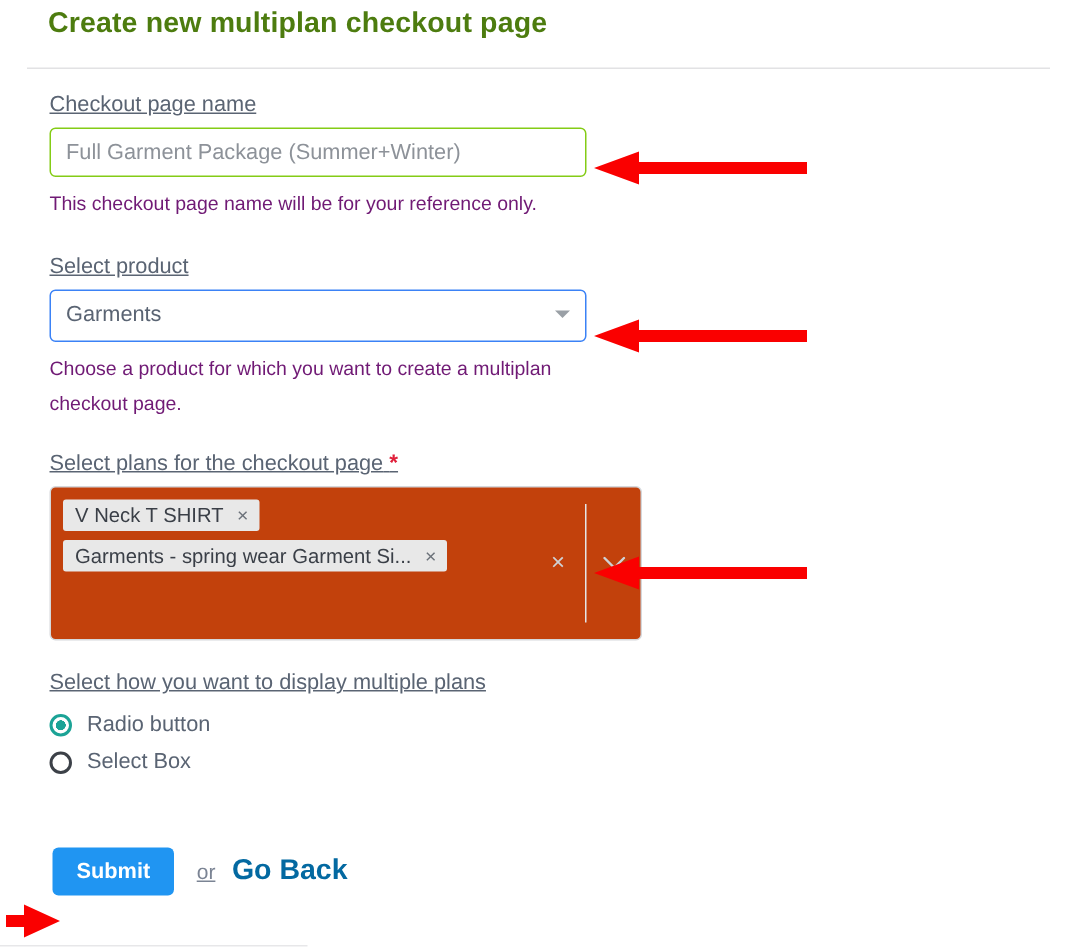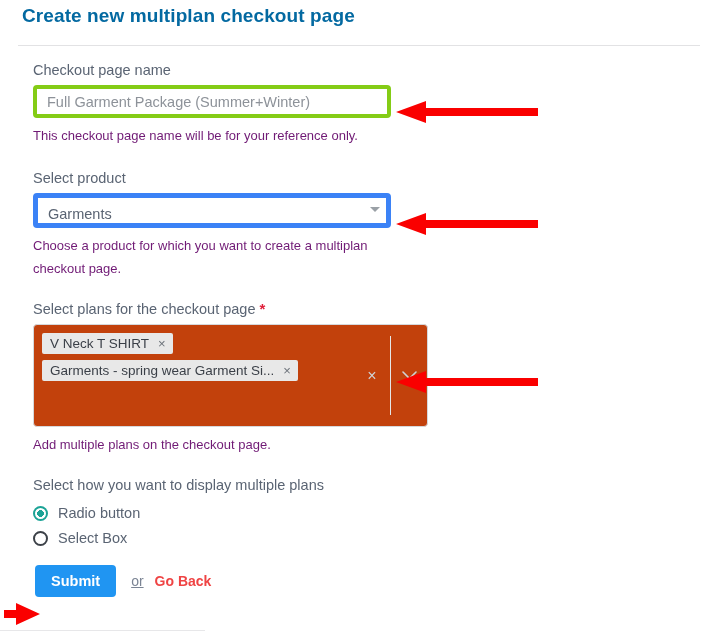--- a/index.html
+++ b/index.html
@@ -12,25 +12,25 @@
     height: 634px;
     position: relative;
     overflow: hidden;
     font-family: "Liberation Sans", sans-serif;
     color: #4a4a5a;
     -webkit-font-smoothing: antialiased;
   }
 
   .page-title {
     position: absolute;
-    left: 22px;
+    left: 32px;
     top: 5px;
     font-size: 19px;
     font-weight: bold;
-    color: #0369a1;
+    color: #4d7c0f;
     letter-spacing: 0.1px;
   }
 
   .header-rule {
     position: absolute;
     left: 18px;
     top: 45px;
     width: 682px;
     height: 1px;
     background: #e2e2e4;
@@ -41,32 +41,33 @@
     left: 33px;
     top: 62px;
     width: 620px;
   }
 
   .field-label {
     font-size: 14.5px;
     color: #5a6473;
     margin-bottom: 7px;
     font-weight: normal;
+    text-decoration: underline;
   }
   .req-star {
     color: #e0203b;
     font-size: 15px;
     font-weight: bold;
   }
 
   .text-input {
     box-sizing: border-box;
     width: 358px;
     height: 33px;
-    border: 4px solid #84cc16;
+    border: 1px solid #84cc16;
     border-radius: 4px;
     background: #ffffff;
     font-family: "Liberation Sans", sans-serif;
     font-size: 14.5px;
     color: #8d9299;
     padding: 0 10px;
     outline: none;
   }
   .text-input::placeholder { color: #8d9299; }
 
@@ -83,21 +84,21 @@
   
   .select-wrap {
     position: relative;
     width: 358px;
     height: 35px;
   }
   .select-box {
     box-sizing: border-box;
     width: 100%;
     height: 100%;
-    border: 5px solid #3b82f6;
+    border: 1px solid #3b82f6;
     border-radius: 4px;
     background: #fff;
     font-size: 14.5px;
     color: #5a6473;
     line-height: 33px;
     padding: 0 28px 0 10px;
     white-space: nowrap;
     overflow: hidden;
     text-overflow: ellipsis;
   }
@@ -221,23 +222,23 @@
     height: 32px;
     cursor: pointer;
   }
   .or-text {
     font-size: 14px;
     color: #7b8494;
     margin: 0 11px 0 15px;
     text-decoration: underline;
   }
   .go-back {
-    font-size: 14px;
+    font-size: 19px;
     font-weight: bold;
-    color: #ef4444;
+    color: #0369a1;
     text-decoration: none;
     cursor: pointer;
   }
   .bottom-rule {
     position: absolute;
     left: 0;
     top: 630px;
     width: 205px;
     height: 1px;
     background: #e7e7e9;
@@ -291,21 +292,20 @@
       <div class="multi-actions">
         <div class="multi-clear">×</div>
         <div class="multi-sep"></div>
         <div class="multi-caret">
           <svg width="15" height="9" viewBox="0 0 15 9">
             <path d="M1 1 L7.5 7.5 L14 1" fill="none" stroke="#cfd2d6" stroke-width="1.6" stroke-linecap="round"></path>
           </svg>
         </div>
       </div>
     </div>
-    <div class="helper">Add multiple plans on the checkout page.</div>
   </div>
 
   <div>
     <div class="field-label" style="margin-bottom:12px">Select how you want to display multiple plans</div>
 
     <div class="radio-row">
       <span class="radio-dot on"></span>
       <span class="radio-text">Radio button</span>
     </div>
 

